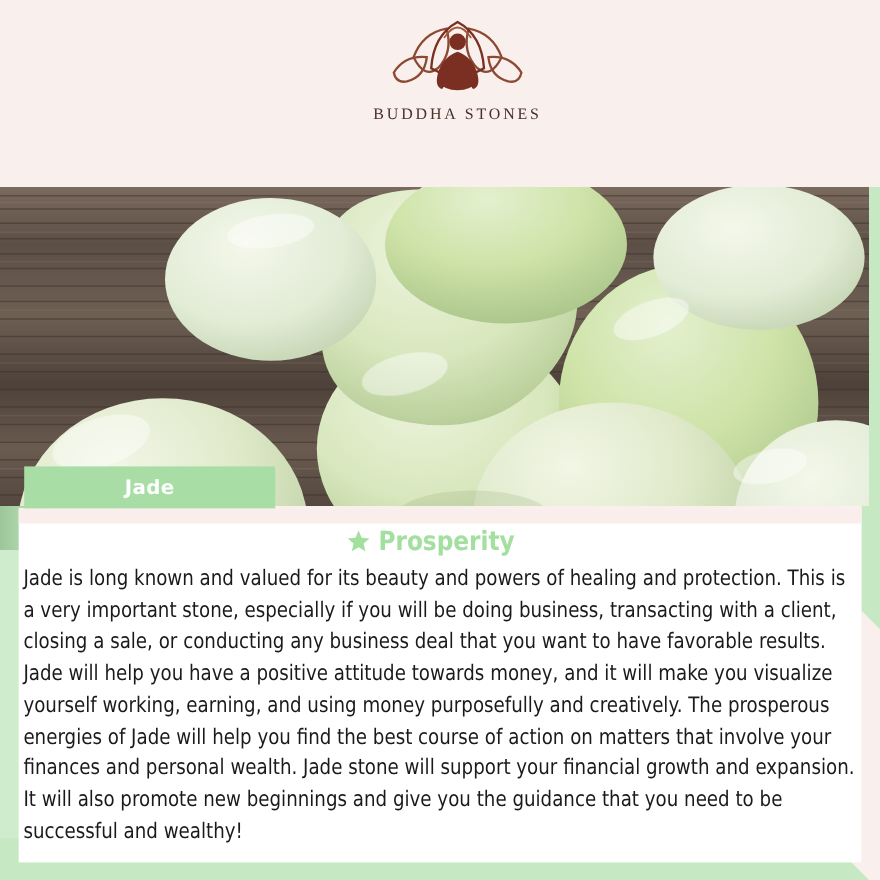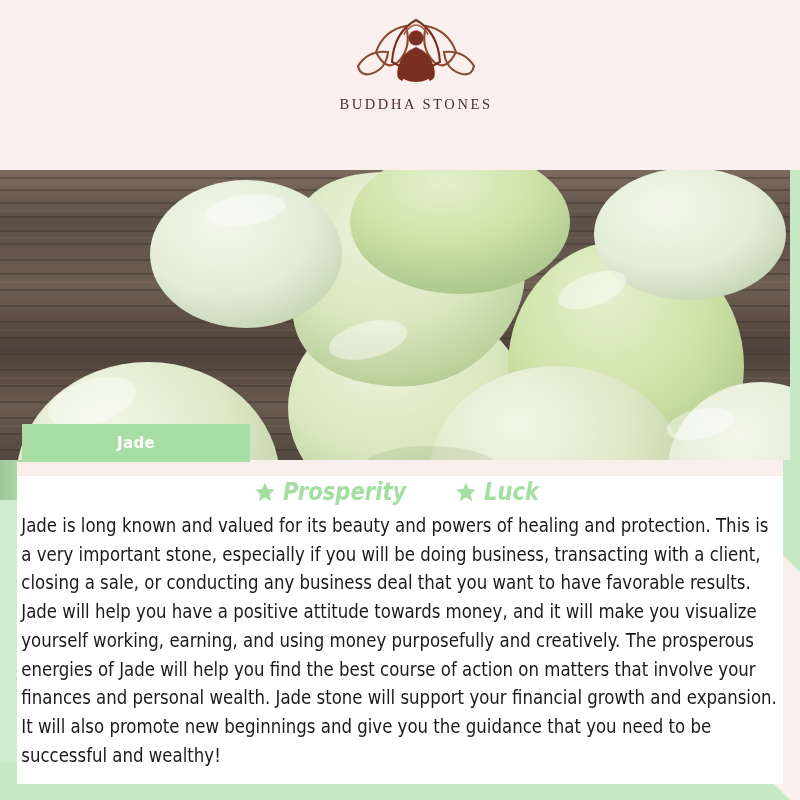--- a/index.html
+++ b/index.html
@@ -144,21 +144,21 @@
     display: flex;
     align-items: center;
     z-index: 5;
   }
   .jade-bar span {
     width: 100%;
     text-align: center;
     color: #ffffff;
     font-family: "DejaVu Sans", sans-serif;
     font-weight: 700;
-    font-size: 15px;
+    font-size: 18px;
     letter-spacing: 0.3px;
   }
 
   
   .content {
     position: absolute;
     left: 17px;
     top: 462px;
     width: 766px;
     height: 322px;
@@ -177,21 +177,20 @@
   .benefits {
     position: absolute;
     left: 0;
     top: 16px;
     width: 100%;
     display: flex;
     align-items: center;
     justify-content: center;
     gap: 32px;
     white-space: nowrap;
-    font-style: italic;
   }
   .benefit {
     display: inline-flex;
     align-items: center;
     gap: 7px;
   }
   .star {
     width: 22px;
     height: 22px;
     display: inline-block;
@@ -358,24 +357,18 @@
 
     <div class="benefits">
       <span class="benefit">
         <svg class="star" viewBox="0 0 24 24" aria-hidden="true">
           <polygon points="12,1.5 15.1,8.6 22.8,9.3 17,14.4 18.7,22 12,18 5.3,22 7,14.4 1.2,9.3 8.9,8.6" fill="#a3e0a0"></polygon>
         </svg>
         <span class="benefit-label">Prosperity</span>
       </span>
 
 
-      <span class="benefit">
-        <svg class="star" viewBox="0 0 24 24" aria-hidden="true">
-          <polygon points="12,1.5 15.1,8.6 22.8,9.3 17,14.4 18.7,22 12,18 5.3,22 7,14.4 1.2,9.3 8.9,8.6" fill="#a3e0a0"></polygon>
-        </svg>
-        <span class="benefit-label">Luck</span>
-      </span>
     </div>
 
     <p class="body-text">Jade is long known and valued for its beauty and powers of healing and protection. This is a very important stone, especially if you will be doing business, transacting with a client, closing a sale, or conducting any business deal that you want to have favorable results. Jade will help you have a positive attitude towards money, and it will make you visualize yourself working, earning, and using money purposefully and creatively. The prosperous energies of Jade will help you find the best course of action on matters that involve your finances and personal wealth. Jade stone will support your financial growth and expansion. It will also promote new beginnings and give you the guidance that you need to be successful and wealthy!</p>
   </div>
 
 </div>
 
 </body></html>

